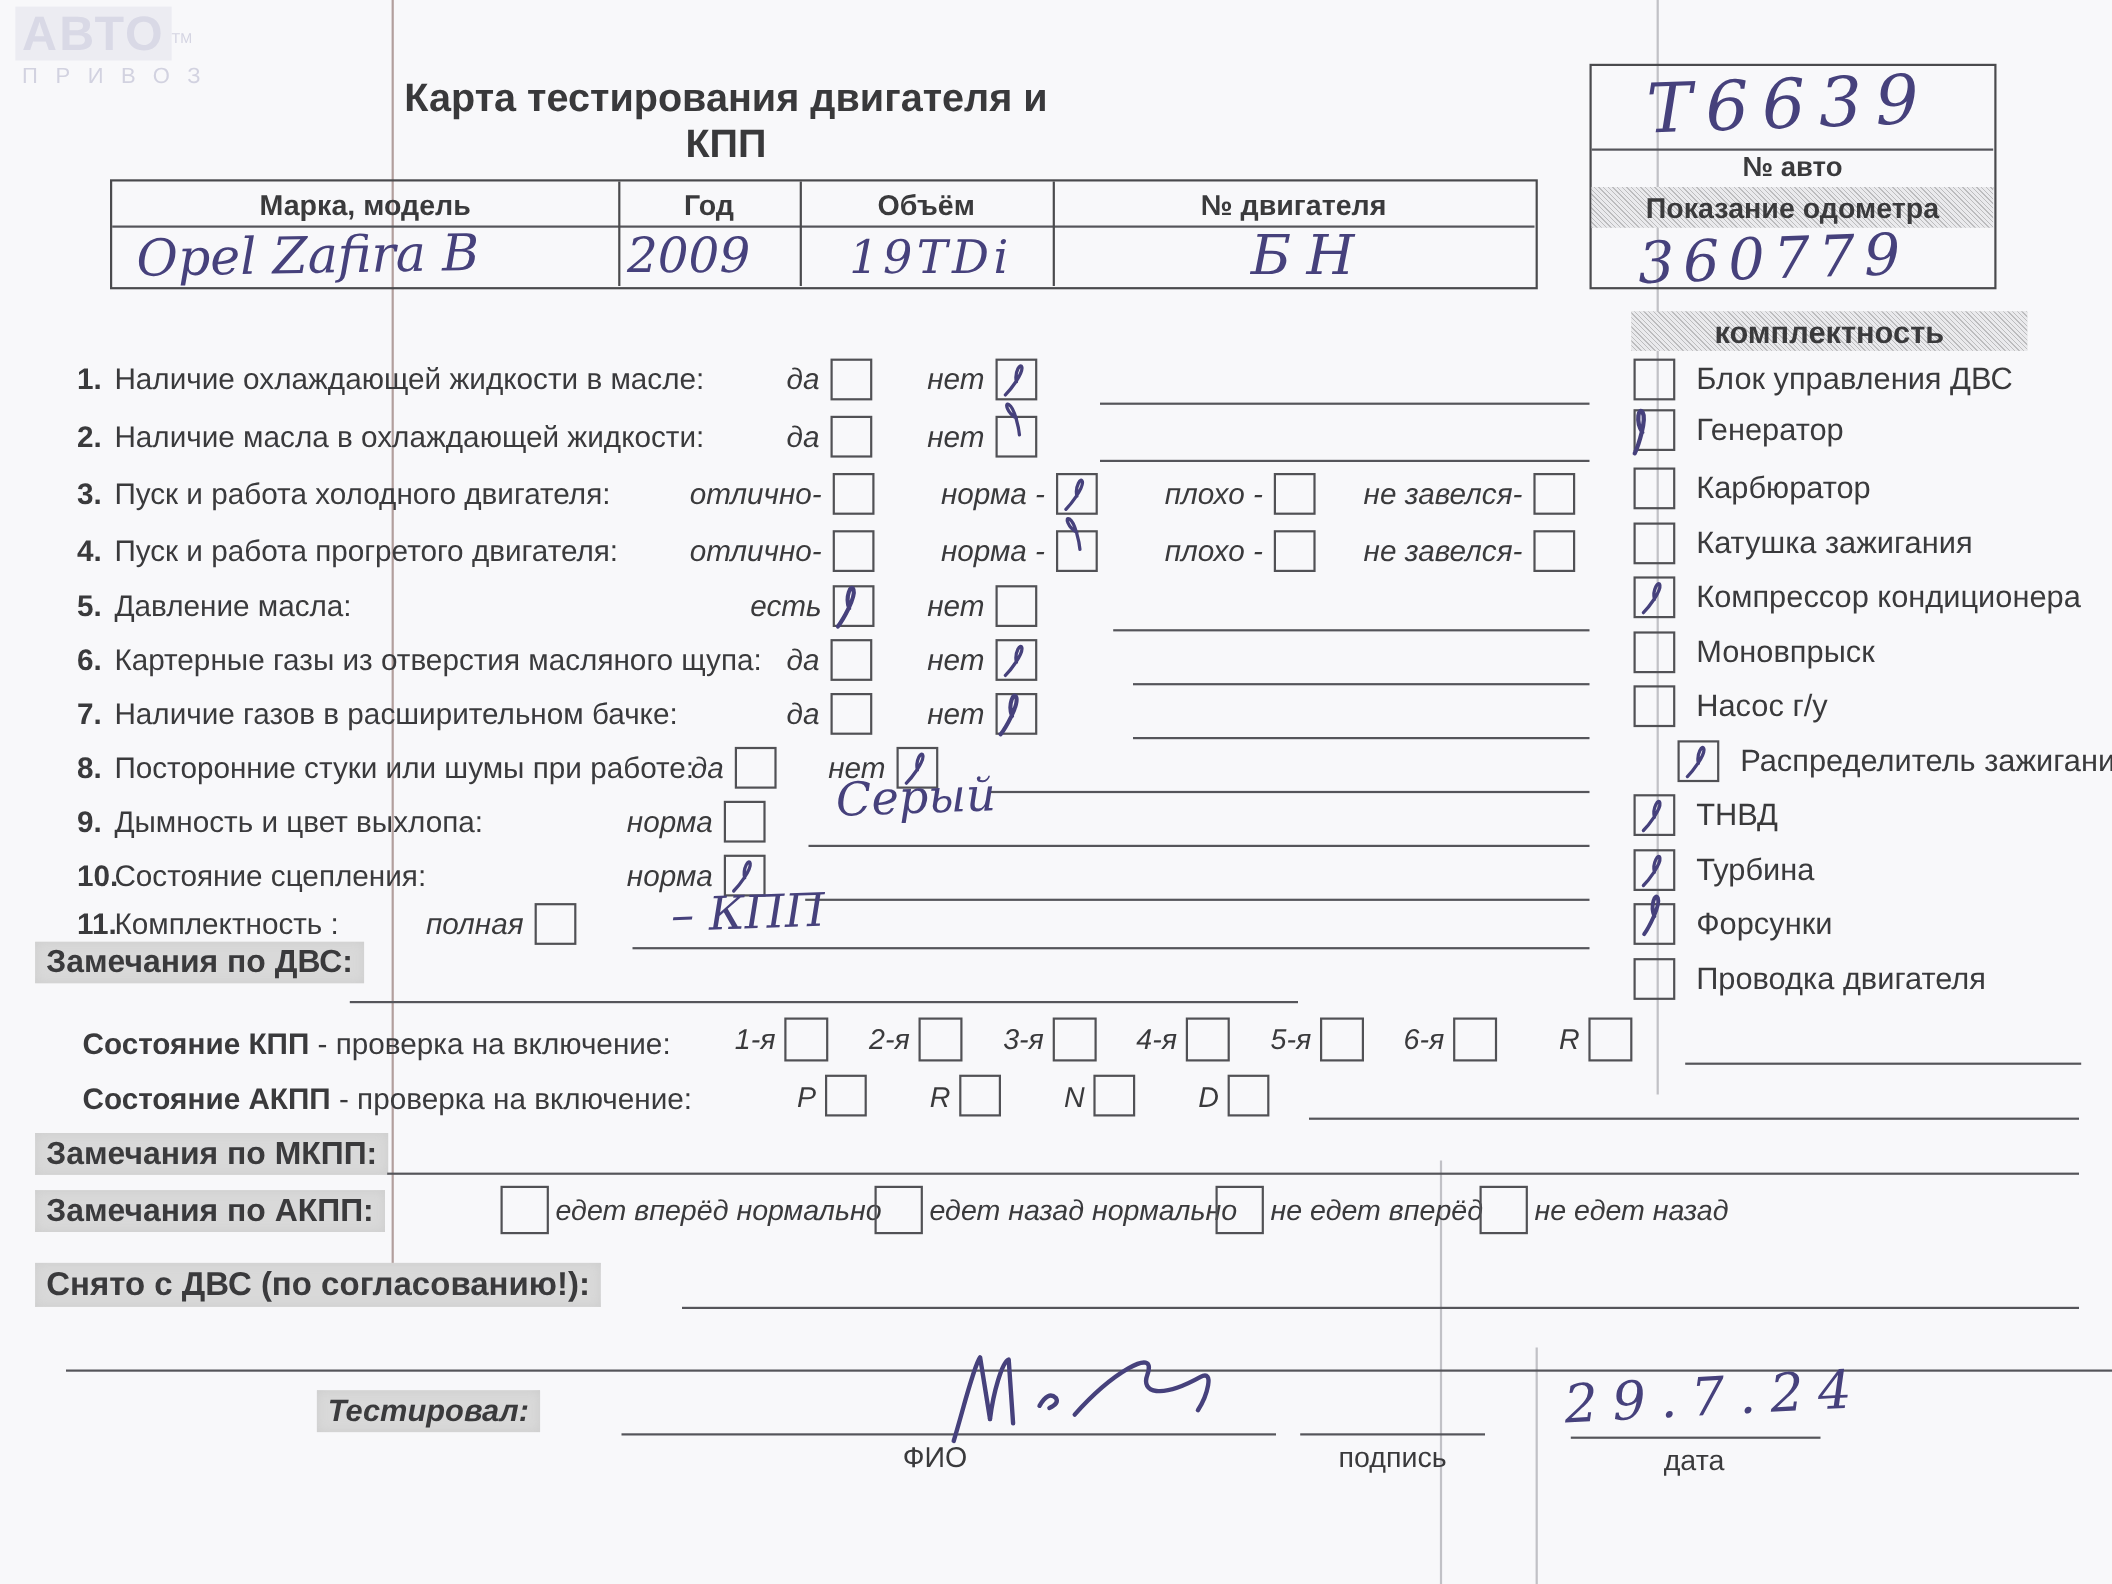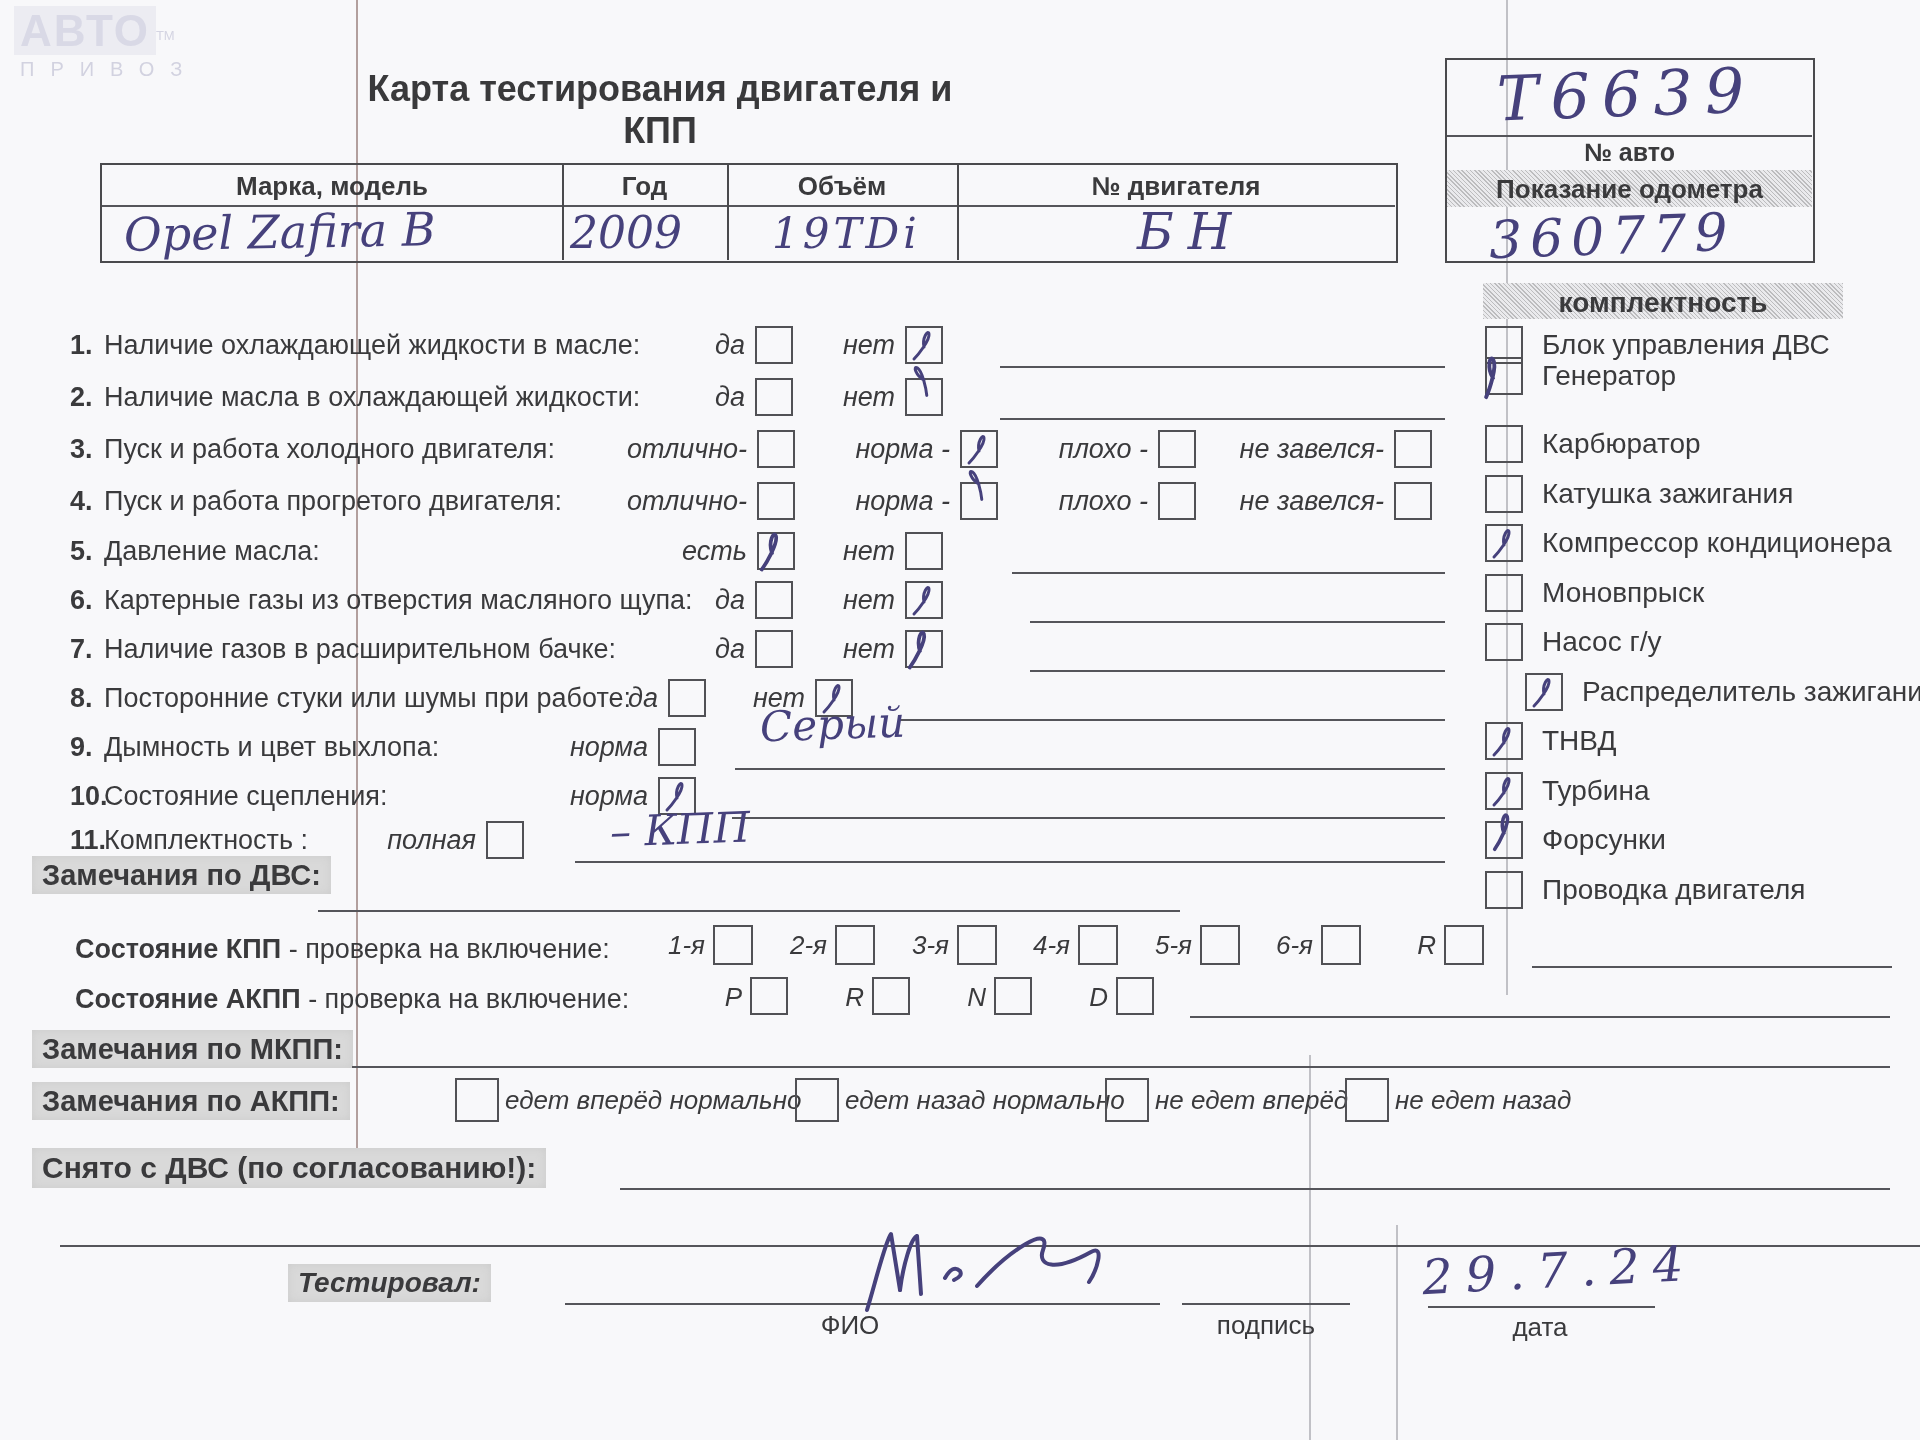--- a/index.html
+++ b/index.html
@@ -224,21 +224,21 @@
         <div class="box" style="left: 486px; top: 0px; width: 38px; height: 38px;"></div>
         <div class="abs hrule" style="left: 575px; top: 40px; width: 870px;"></div>
         <div class="abs ink" style="left: 610px; top: -16px; font-size: 42px; transform: rotate(-2deg);">– КПП</div>
       </div>
     </div>
   <div id="checklist-container">
       <div class="abs" style="left: 0px; top: 326px; width: 1920px; height: 40px;">
         <div class="box" style="left: 1485px; top: 0px; width: 38px; height: 38px;"></div>
         <span class="cl-lbl">Блок управления ДВС</span>
       </div>
-      <div class="abs" style="left: 0px; top: 357px; width: 1884px; height: 40px;">
+      <div class="abs" style="left: 0px; top: 372px; width: 1884px; height: 40px;">
         <div class="box" style="left: 1485px; top: 0px; width: 38px; height: 38px;">
           <svg class="chk" viewBox="0 0 30 36" style="left: -10px; transform: scale(1.3) rotate(-20deg);">
             <path d="M5 30 C9 26 21 11 20 5 C19 0 13 9 15 18" fill="none" stroke="#46417c" stroke-width="3" stroke-linecap="round"></path>
           </svg>
         </div>
         <span class="cl-lbl">Генератор</span>
       </div>
       <div class="abs" style="left: 0px; top: 425px; width: 1920px; height: 40px;">
         <div class="box" style="left: 1485px; top: 0px; width: 38px; height: 38px;"></div>
         <span class="cl-lbl">Карбюратор</span>

